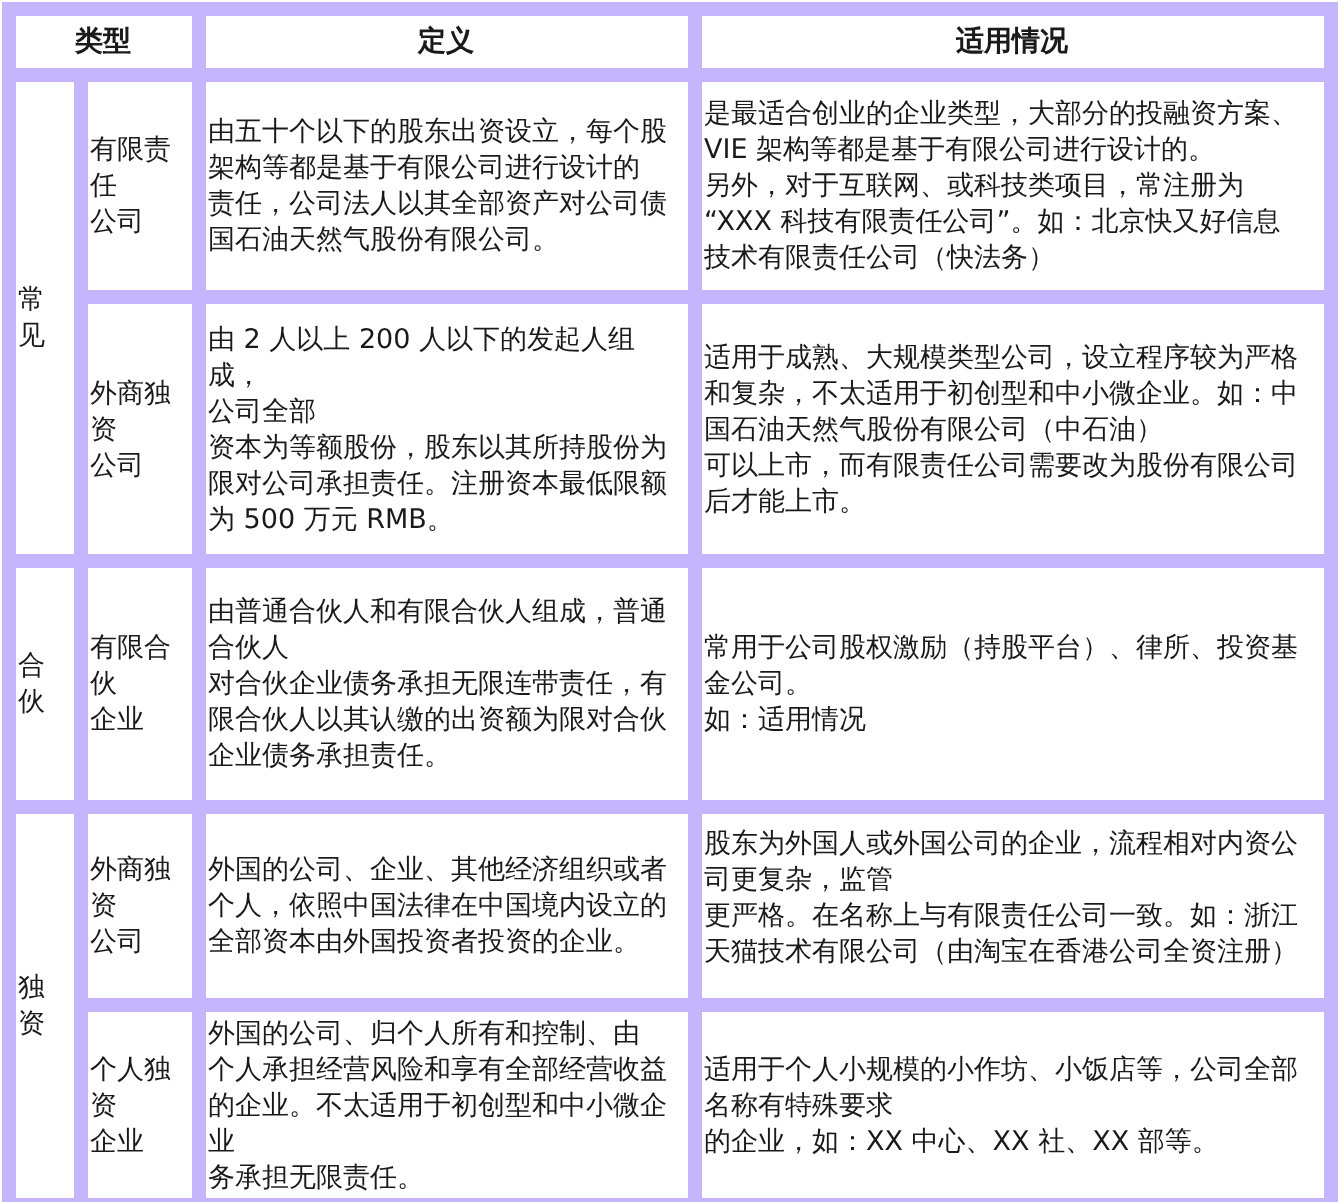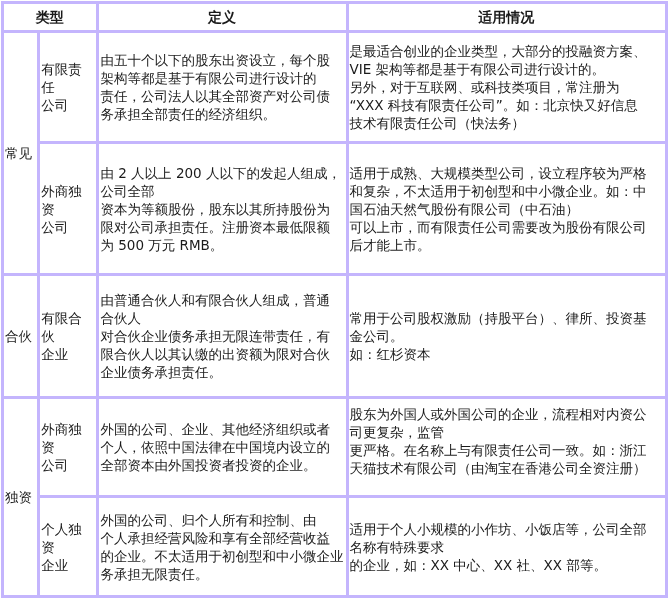--- a/index.html
+++ b/index.html
@@ -6,21 +6,21 @@
   body { width: 670px; height: 601px; overflow: hidden; font-family: "DejaVu Sans", sans-serif; color: #1a1a1a; }
   table.grid {
     position: absolute; left: 1px; top: 1px;
     border-collapse: collapse;
     table-layout: fixed;
     width: 667px;
     font-size: 13.5px;
     line-height: 18px;
   }
   table.grid td, table.grid th {
-    border: 3px solid #c4b5fd;
+    border: 7px solid #c4b5fd;
     padding: 0 2px 0 1px;
     vertical-align: middle;
     text-align: left;
     word-break: break-all;
   }
   table.grid th {
     height: 26px;
     font-weight: bold;
     text-align: center;
     font-size: 14px;
@@ -62,21 +62,21 @@
     <tr class="r1">
       <td rowspan="2" class="cat">常见</td>
       <td class="sub">
         <span class="line">有限责任</span>
         <span class="line">公司</span>
       </td>
       <td>
         <span class="line">由五十个以下的股东出资设立，每个股</span>
         <span class="line">架构等都是基于有限公司进行设计的</span>
         <span class="line">责任，公司法人以其全部资产对公司债</span>
-        <span class="line">务承担全部责任的经济组织。</span>
+        <span class="line">国石油天然气股份有限公司。</span>
       </td>
       <td>
         <span class="line">是最适合创业的企业类型，大部分的投融资方案、</span>
         <span class="line">VIE 架构等都是基于有限公司进行设计的。</span>
         <span class="line">另外，对于互联网、或科技类项目，常注册为</span>
         <span class="line">“XXX 科技有限责任公司”。如：北京快又好信息</span>
         <span class="line">技术有限责任公司（快法务）</span>
       </td>
     </tr>
 
@@ -110,21 +110,21 @@
       <td>
         <span class="line">由普通合伙人和有限合伙人组成，普通</span>
         <span class="line">合伙人</span>
         <span class="line">对合伙企业债务承担无限连带责任，有</span>
         <span class="line">限合伙人以其认缴的出资额为限对合伙</span>
         <span class="line">企业债务承担责任。</span>
       </td>
       <td>
         <span class="line">常用于公司股权激励（持股平台）、律所、投资基</span>
         <span class="line">金公司。</span>
-        <span class="line">如：红杉资本</span>
+        <span class="line">如：适用情况</span>
       </td>
     </tr>
 
     <tr class="r4">
       <td rowspan="2" class="cat">独资</td>
       <td class="sub">
         <span class="line">外商独资</span>
         <span class="line">公司</span>
       </td>
       <td>

